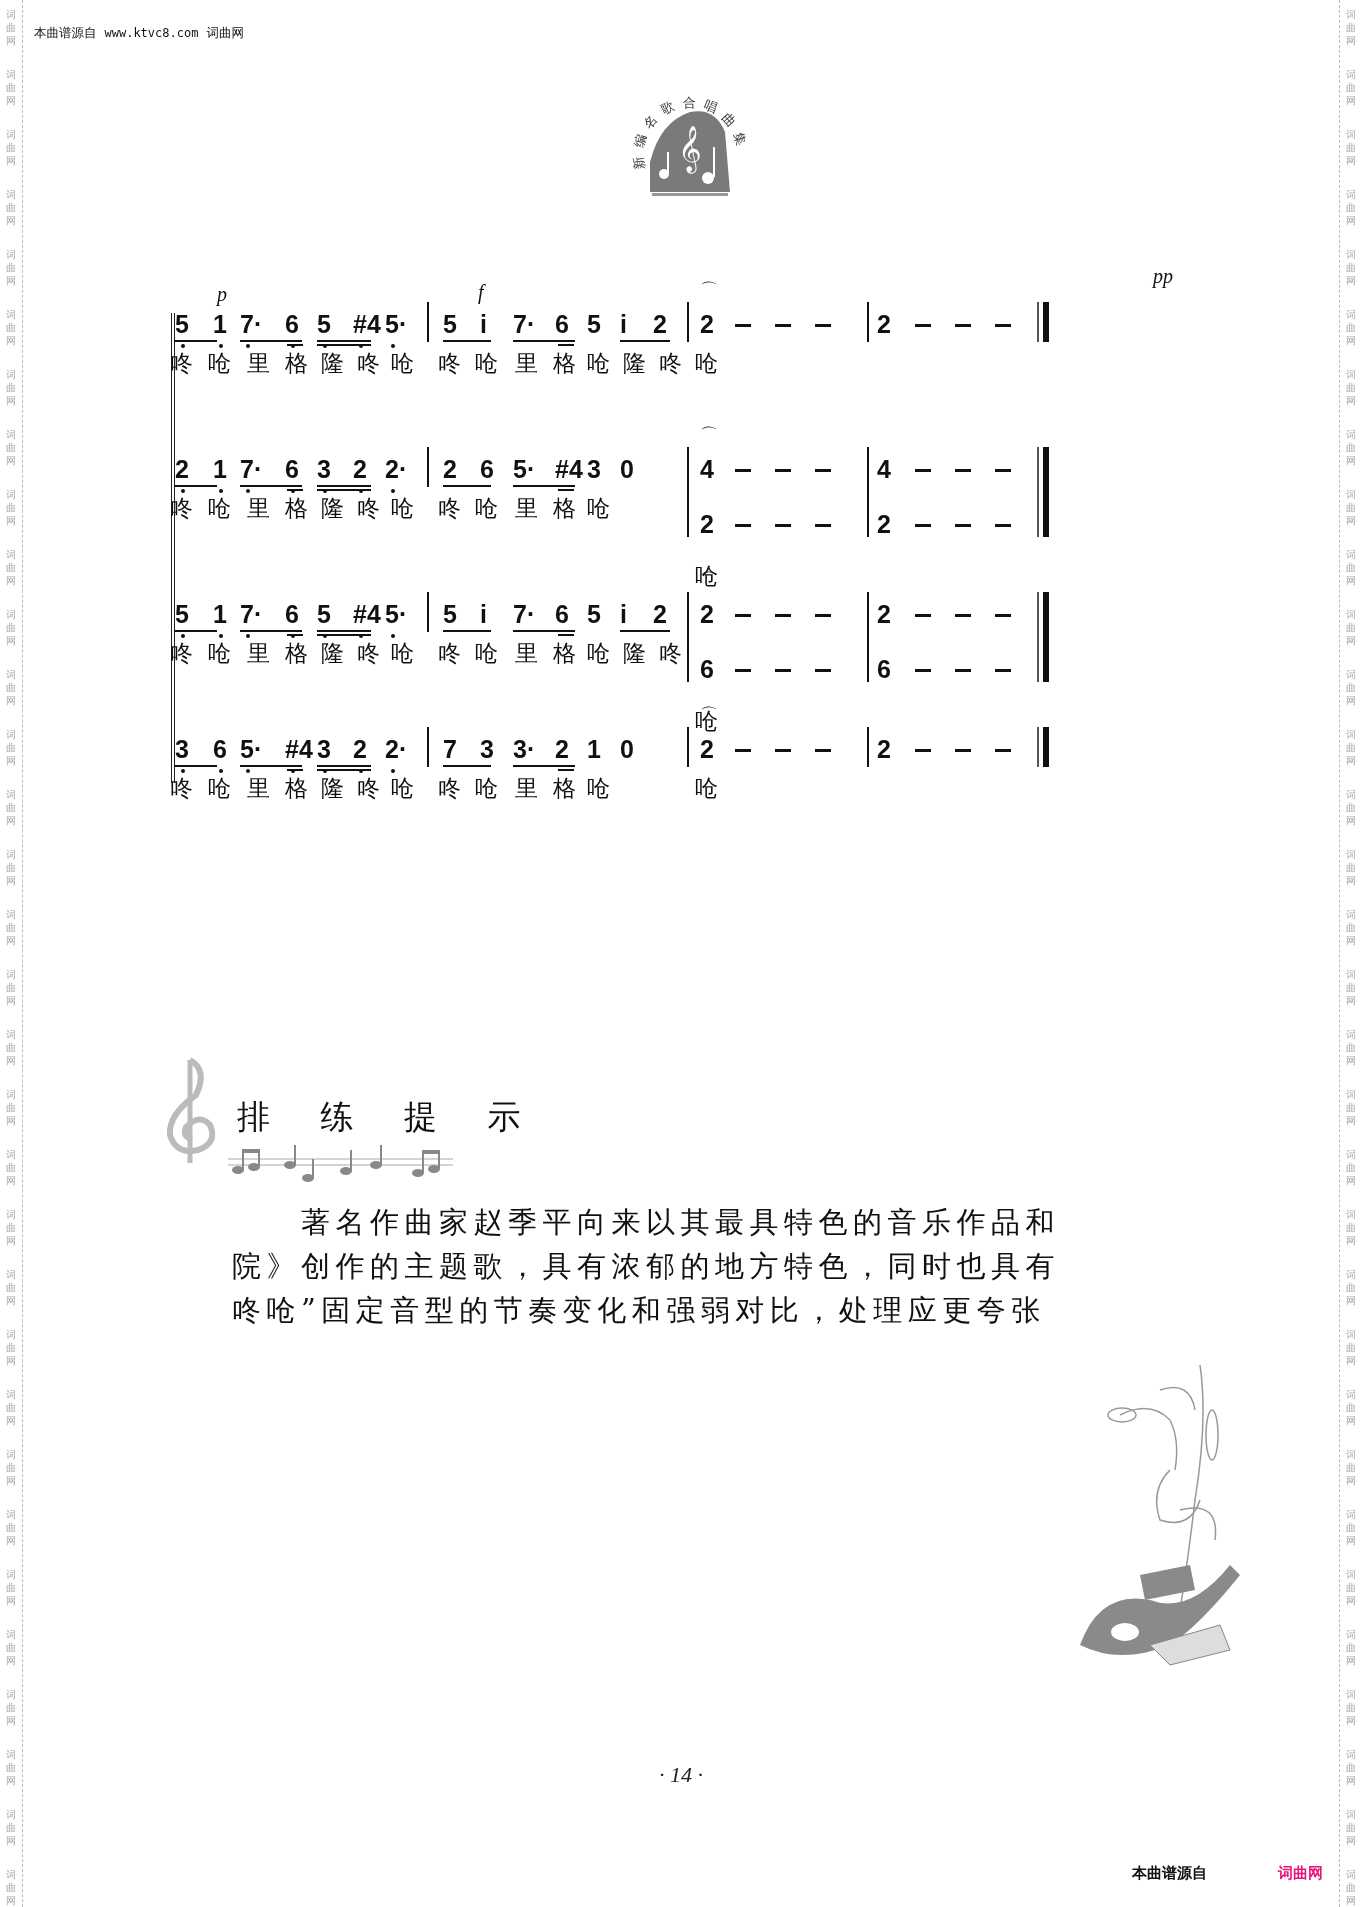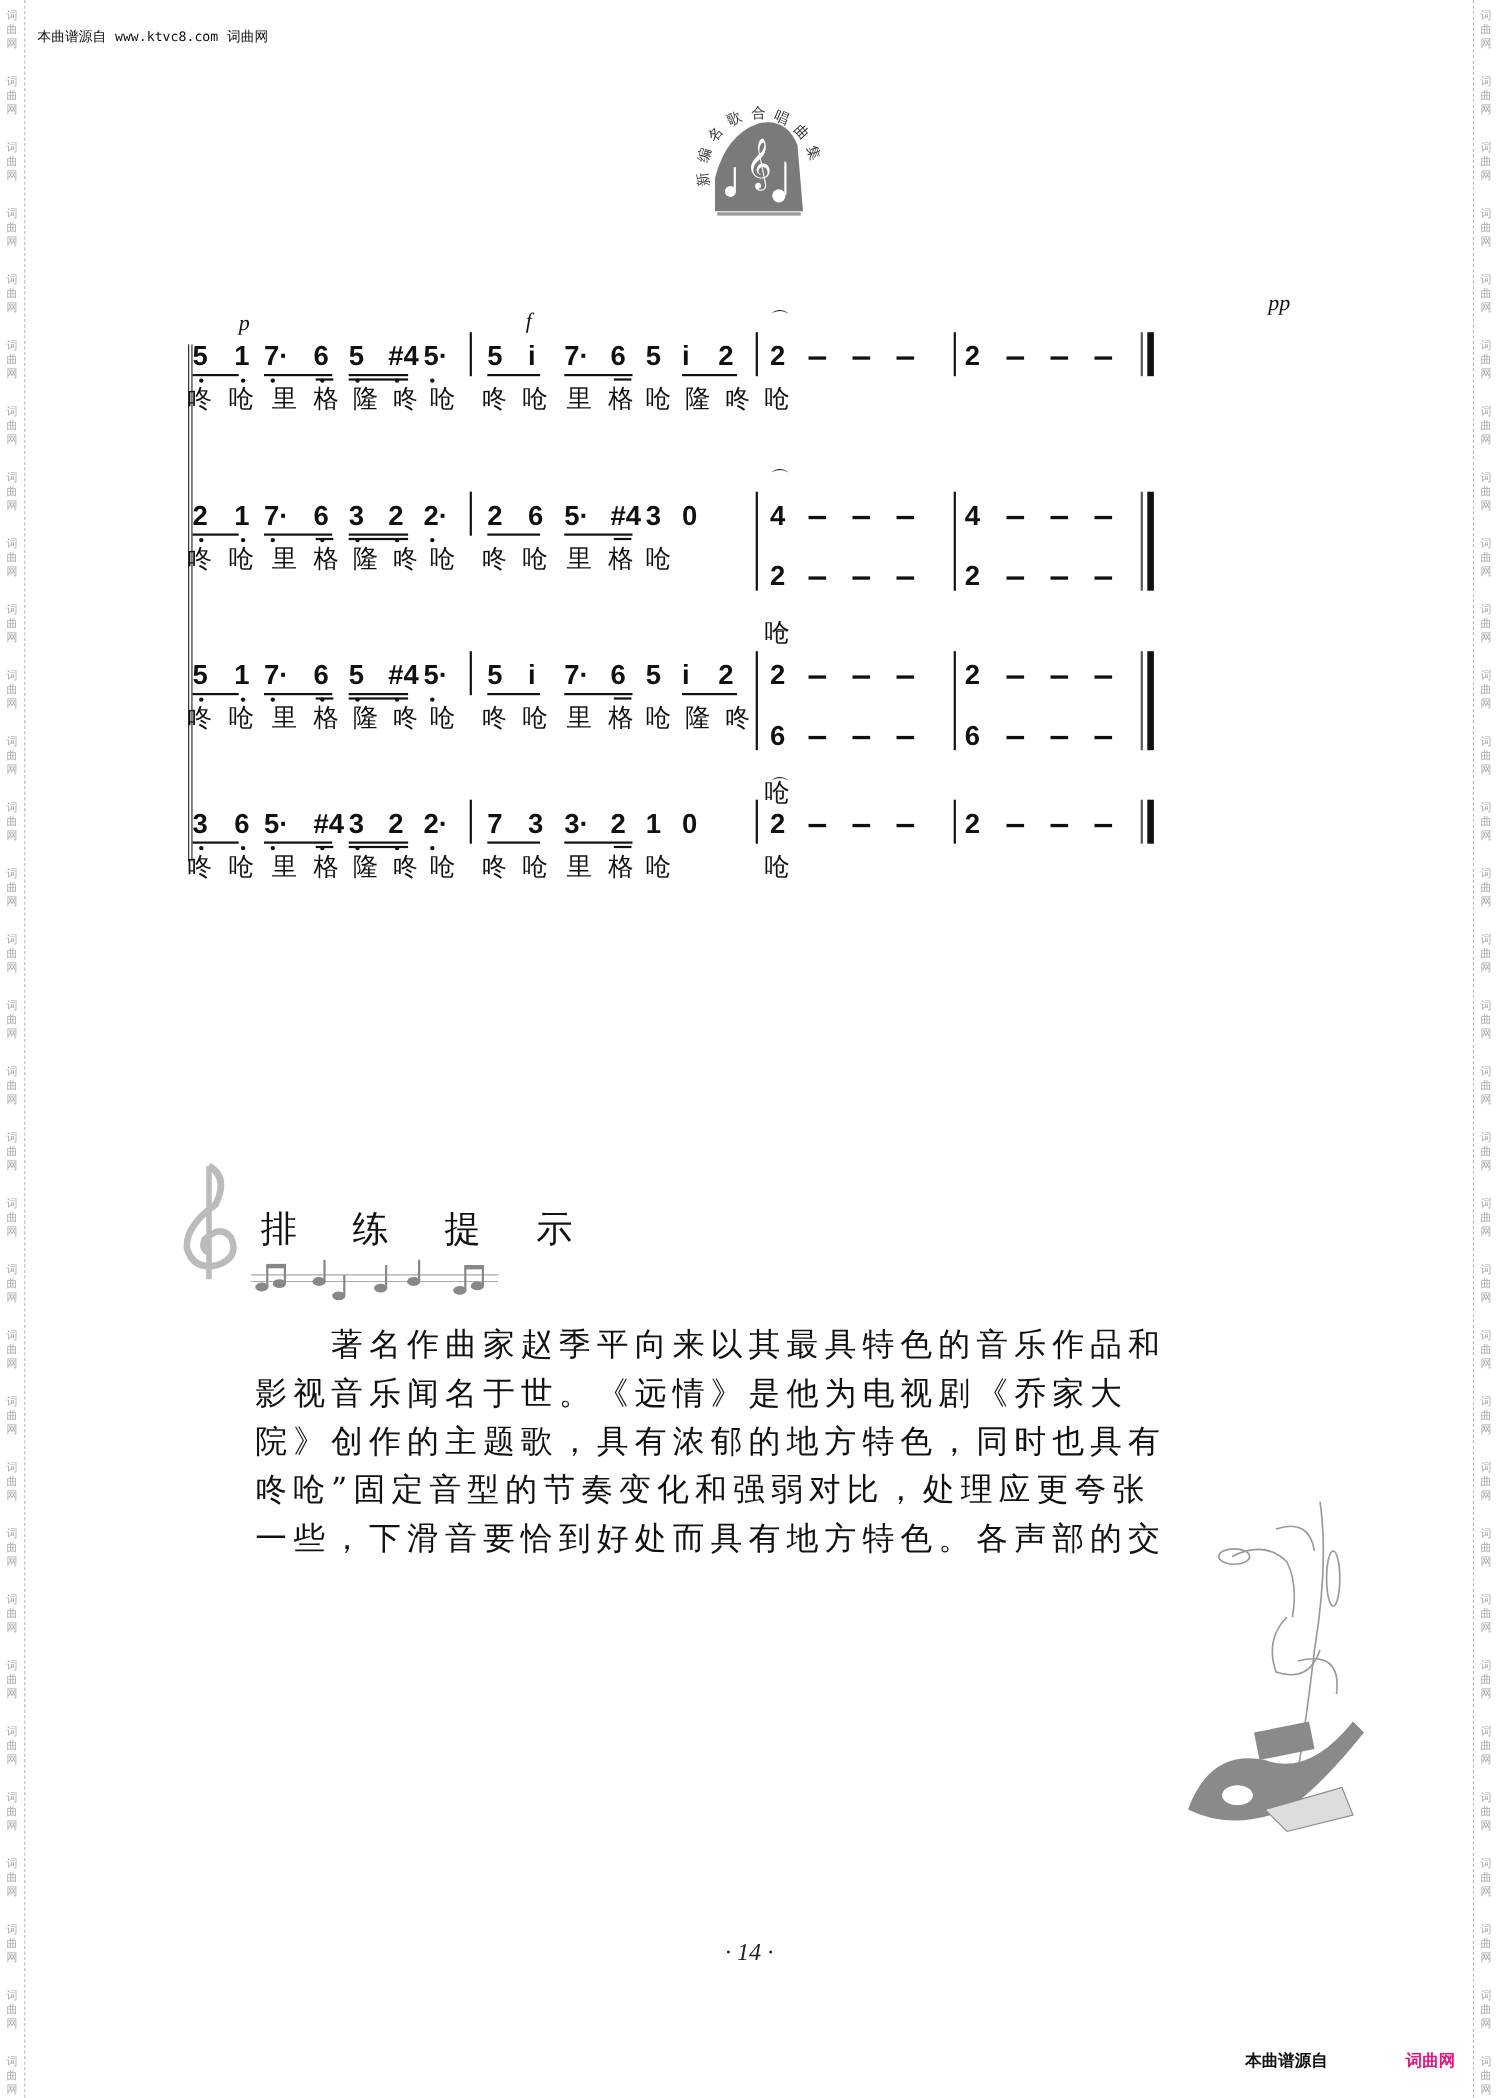--- a/index.html
+++ b/index.html
@@ -680,24 +680,22 @@
         <ellipse cx="206" cy="24" rx="6" ry="4"></ellipse>
       <rect x="194" y="8" width="2" height="20"></rect>
         <rect x="210" y="5" width="2" height="19"></rect>
         <rect x="194" y="5" width="18" height="4"></rect>
     </g>
   </svg>
 </div>
 
 <div class="para" id="paraBox">
     <p>　　著名作曲家赵季平向来以其最具特色的音乐作品和</p>
-    <p>影视音乐闻名于世。《远情》是他为电视剧《乔家大</p>
     <p>院》创作的主题歌，具有浓郁的地方特色，同时也具有</p>
     <p>咚呛”固定音型的节奏变化和强弱对比，处理应更夸张</p>
-    <p>一些，下滑音要恰到好处而具有地方特色。各声部的交</p>
   </div>
 
 <div class="corner-art">
   <svg width="230" height="310" viewBox="0 0 230 310">
     <g stroke="#999" fill="none" stroke-width="1.5">
       <path d="M120 5 Q128 60 115 140 Q108 200 100 250"></path>
       <path d="M40 55 Q70 40 90 60 Q100 80 95 110"></path>
       <path d="M80 30 Q110 20 115 50"></path>
       <path d="M90 110 Q70 130 80 160 Q110 170 120 140"></path>
       <path d="M100 150 Q140 140 135 180"></path>

